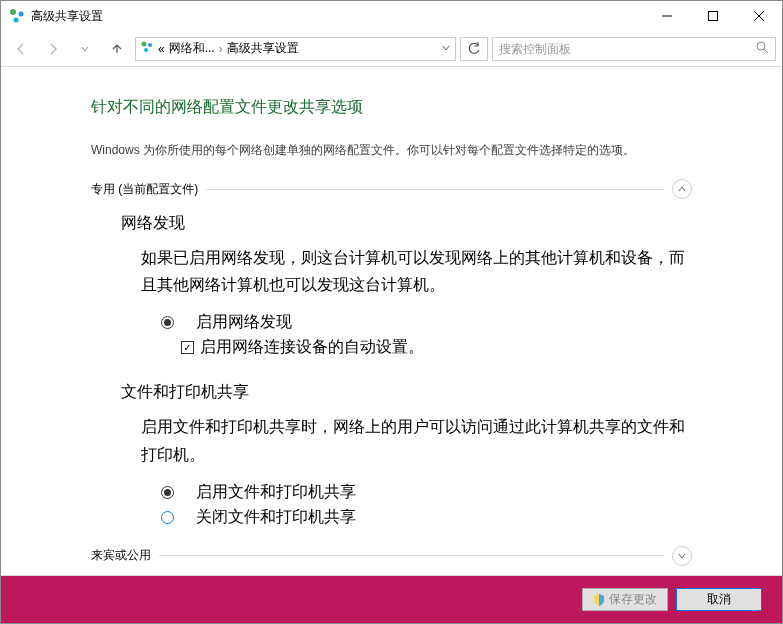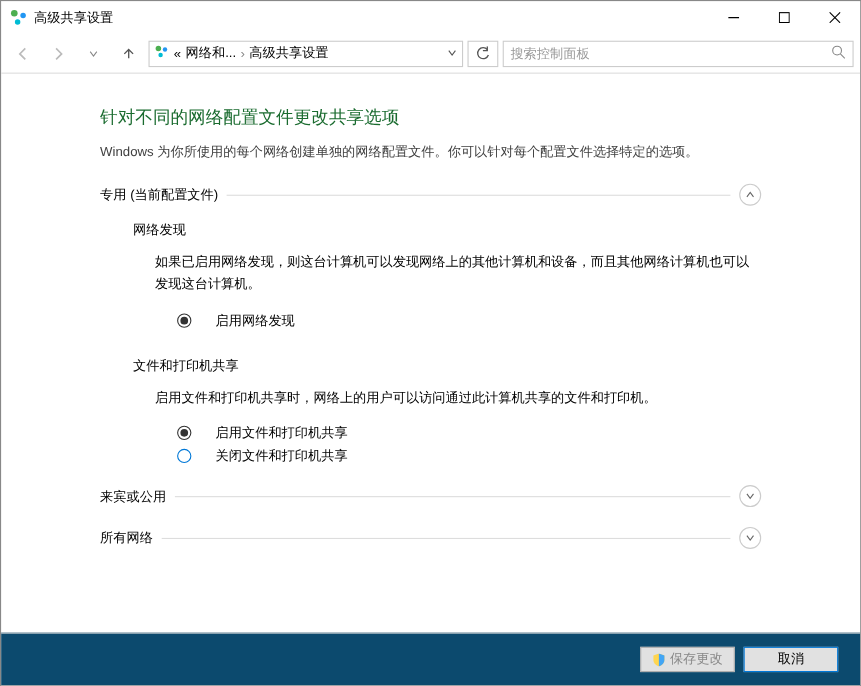--- a/index.html
+++ b/index.html
@@ -9,42 +9,42 @@
     .titlebar .title { font-size: 12px; color: #000; flex: 1; }
     .winbtns { display: flex; }
     .winbtn { width: 46px; height: 30px; display: flex; align-items: center; justify-content: center; }
     .winbtn svg { display: block; }
     .toolbar { height: 36px; border-bottom: 1px solid #ddd; display: flex; align-items: center; padding: 0 6px; gap: 4px; }
     .navbtn { width: 28px; height: 28px; display: flex; align-items: center; justify-content: center; color: #888; }
     .addrbox { flex: 1; height: 24px; border: 1px solid #ccc; display: flex; align-items: center; padding: 0 4px; font-size: 12px; gap: 4px; min-width: 0; }
     .addrbox .crumb { color: #000; white-space: nowrap; }
     .addrbox .sep { color: #888; }
     .refreshbtn { width: 28px; height: 24px; border: 1px solid #ccc; display: flex; align-items: center; justify-content: center; }
-    .searchbox { width: 319px; height: 24px; border: 1px solid #ccc; display: flex; align-items: center; padding: 0 6px; font-size: 12px; color: #888; }
+    .searchbox { width: 284px; height: 24px; border: 1px solid #ccc; display: flex; align-items: center; padding: 0 6px; font-size: 12px; color: #888; }
     .searchbox input { border: none; outline: none; flex: 1; font-size: 12px; }
     .searchbox input::placeholder { color: #999; }
     .content { padding: 30px 90px 0 90px; height: calc(100% - 116px); overflow: auto; }
-    .heading { color: #1a6b2f; font-size: 16px; font-weight: normal; margin-bottom: 12px; }
+    .heading { color: #1a6b2f; font-size: 16px; font-weight: normal; margin-bottom: 24px; }
     .desc { font-size: 12px; color: #404040; margin-bottom: 20px; }
     .section { margin-bottom: 18px; }
     .section-header { display: flex; align-items: center; font-size: 12px; gap: 8px; }
     .section-header .line { flex: 1; height: 1px; background: #ddd; }
     .chev { width: 20px; height: 20px; border: 1px solid #ccc; border-radius: 50%; display: flex; align-items: center; justify-content: center; }
-    .section-body { padding: 14px 0 0 30px; font-size: 12px; }
+    .section-body { padding: 14px 0 0 30px; font-size: 16px; }
     .subhead { margin-bottom: 10px; }
     .subdesc { margin: 0 0 14px 20px; line-height: 1.7; }
     .radiogrp { margin-left: 40px; }
     .radio-row { display: flex; align-items: center; gap: 22px; margin-bottom: 4px; }
     .radio { width: 13px; height: 13px; border: 1px solid #333; border-radius: 50%; display: inline-flex; align-items: center; justify-content: center; flex-shrink: 0; }
     .radio.sel::after { content: ""; width: 7px; height: 7px; background: #333; border-radius: 50%; }
     .radio.blue { border-color: #0078d7; }
     .check-row { display: flex; align-items: center; gap: 6px; margin: 4px 0 4px 20px; }
     .checkbox { width: 13px; height: 13px; border: 1px solid #333; display: inline-flex; align-items: center; justify-content: center; flex-shrink: 0; }
     .checkbox.sel::after { content: "✓"; font-size: 10px; line-height: 1; }
-    .footer { position: absolute; bottom: 0; left: 0; right: 0; height: 48px; border-top: 1px solid #ddd; background: #0c4a6e; display: flex; align-items: center; justify-content: flex-end; padding: 0 20px; gap: 8px; }
+    .footer { position: absolute; bottom: 0; left: 0; right: 0; height: 48px; border-top: 1px solid #ddd; background: #be185d; display: flex; align-items: center; justify-content: flex-end; padding: 0 20px; gap: 8px; }
     .btn { height: 23px; min-width: 86px; border: 1px solid #adadad; background: #e1e1e1; font-size: 12px; display: inline-flex; align-items: center; justify-content: center; gap: 4px; padding: 0 10px; }
     .btn.disabled { color: #888; }
     .btn.default { border-color: #0078d7; }
     .shield { width: 12px; height: 12px; }
   </style>
 </head>
 <body>
 
 <div class="titlebar">
   <span class="icon">
@@ -141,20 +141,24 @@
         </span>
     </div>
     <div class="section-body">
       <div class="subhead">网络发现</div>
       <div class="subdesc">如果已启用网络发现，则这台计算机可以发现网络上的其他计算机和设备，而且其他网络计算机也可以发现这台计算机。</div>
       <div class="radiogrp">
         <div class="radio-row">
           <span class="radio sel"></span>
           <span>启用网络发现</span>
         </div>
+        <div class="check-row">
+          <span class="checkbox sel"></span>
+          <span>启用网络连接设备的自动设置。</span>
+        </div>
       </div>
 
       <div class="subhead" style="margin-top:24px">文件和打印机共享</div>
       <div class="subdesc">启用文件和打印机共享时，网络上的用户可以访问通过此计算机共享的文件和打印机。</div>
       <div class="radiogrp">
         <div class="radio-row">
           <span class="radio sel"></span>
           <span>启用文件和打印机共享</span>
         </div>
         <div class="radio-row">

